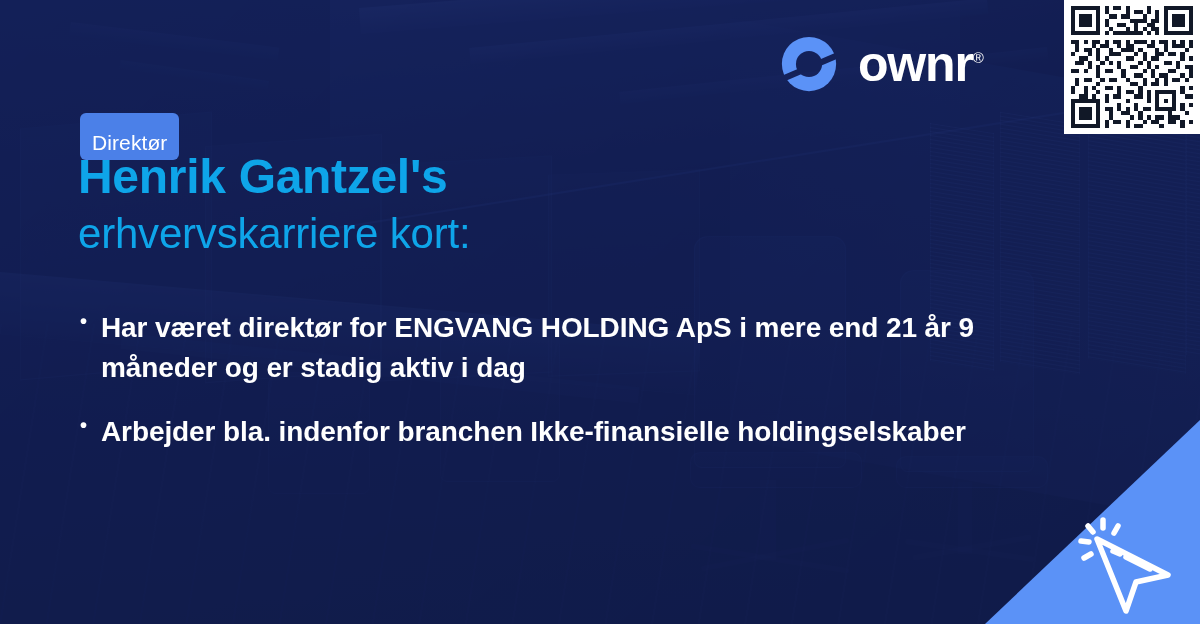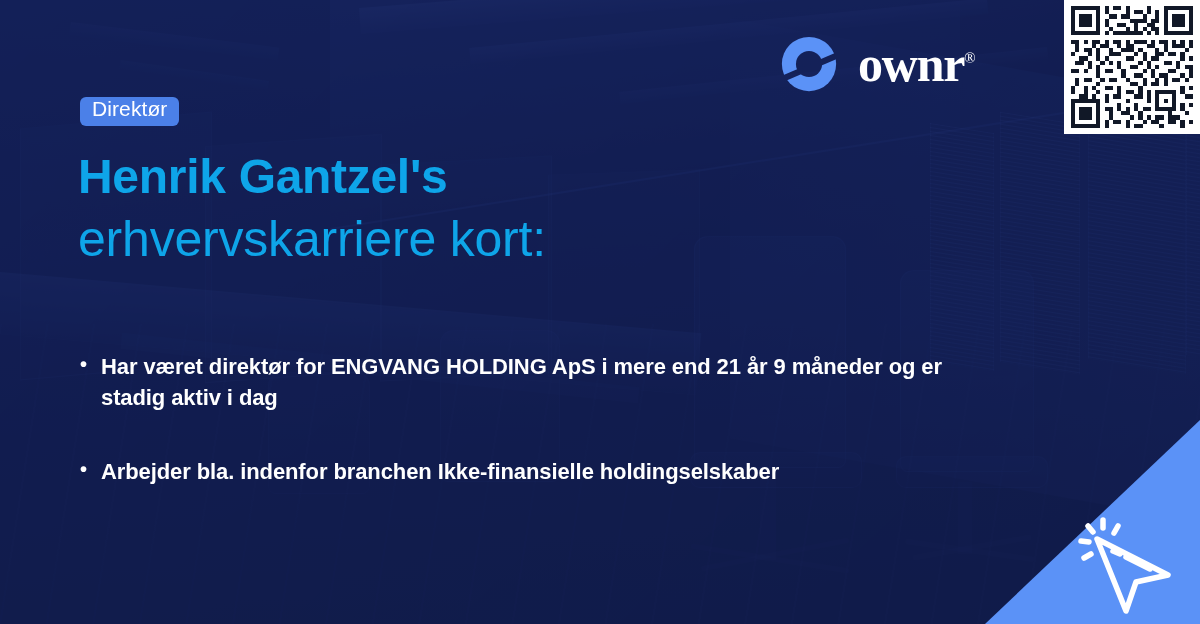--- a/index.html
+++ b/index.html
@@ -165,22 +165,22 @@
 
   
   .content {
     position: absolute;
     inset: 0;
   }
 
   .badge {
     position: absolute;
     left: 80px;
-    top: 97px;
-    padding: 0 12px 6px;
+    top: 113px;
+    padding: 18px 12px 6px;
     border-radius: 6px;
     background: #4b80e8;
     color: #ffffff;
     font-size: 21px;
     line-height: 1.1;
     letter-spacing: .1px;
     white-space: nowrap;
   }
 
   .headline {
@@ -192,46 +192,45 @@
   }
   .headline .line1 {
     display: block;
     font-size: 48px;
     font-weight: 700;
     line-height: 1.14;
     letter-spacing: -.3px;
   }
   .headline .line2 {
     display: block;
-    font-size: 50px;
+    font-size: 42px;
     font-weight: 400;
     line-height: 1.2;
     margin-top: 4px;
     letter-spacing: -.2px;
   }
 
   .bullets {
     position: absolute;
     left: 80px;
     top: 308px;
     width: 900px;
     margin: 0;
     padding: 0;
     list-style: none;
     color: #ffffff;
   }
   .bullets li {
     position: relative;
-    font-size: 22px;
+    font-size: 28px;
     font-weight: 700;
     line-height: 1.42;
     padding-left: 21px;
     margin-bottom: 24px;
     letter-spacing: -.1px;
-    margin-top: 43px;
   }
   .bullets li::before {
     content: "\2022";
     position: absolute;
     left: 0;
     top: -1px;
     font-size: 20px;
   }
 
   
@@ -244,21 +243,20 @@
     gap: 18px;
   }
   .logo-mark { width: 62px; height: 62px; display: block; }
   .logo-word {
     color: #ffffff;
     font-size: 50px;
     font-weight: 700;
     letter-spacing: -1.2px;
     line-height: 1;
     position: relative;
-    font-family: Liberation Serif, serif;
   }
   .logo-reg {
     font-size: 15px;
     vertical-align: super;
     font-weight: 400;
     letter-spacing: 0;
   }
 
   
   .qr-panel {

